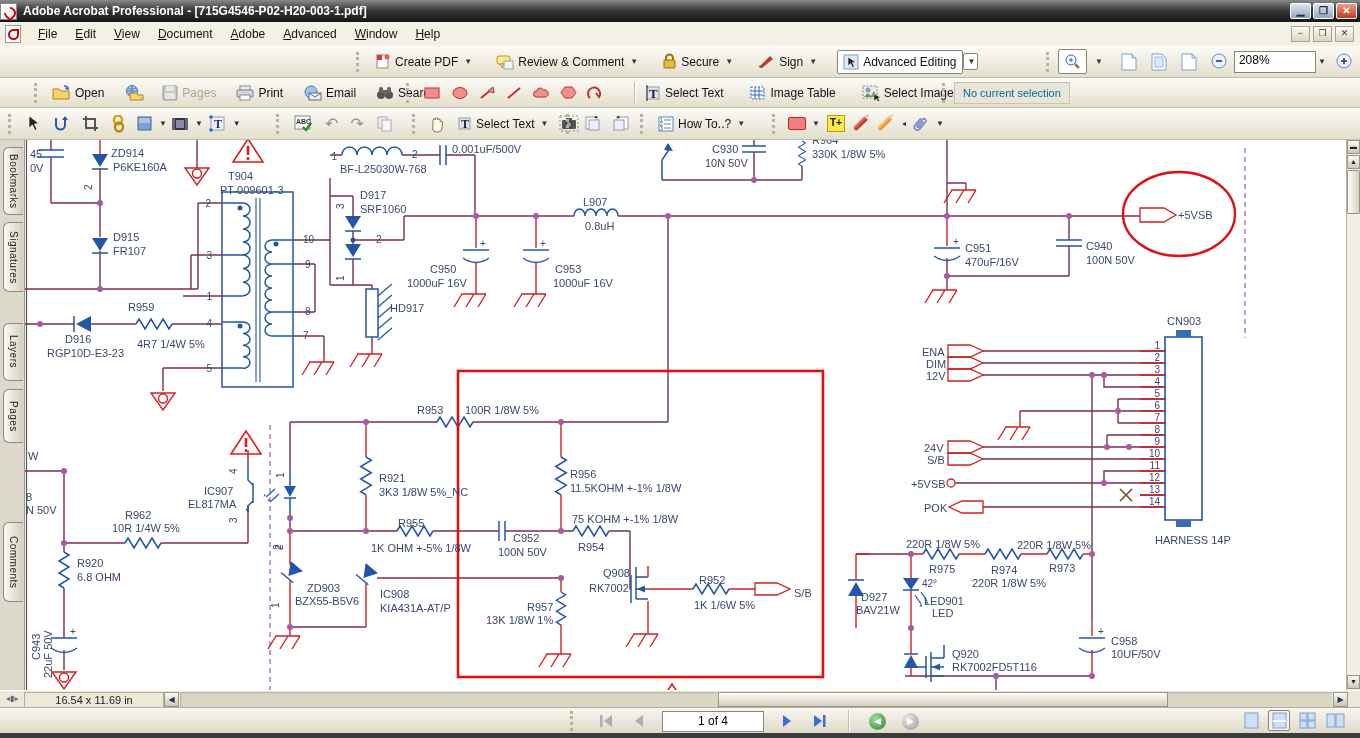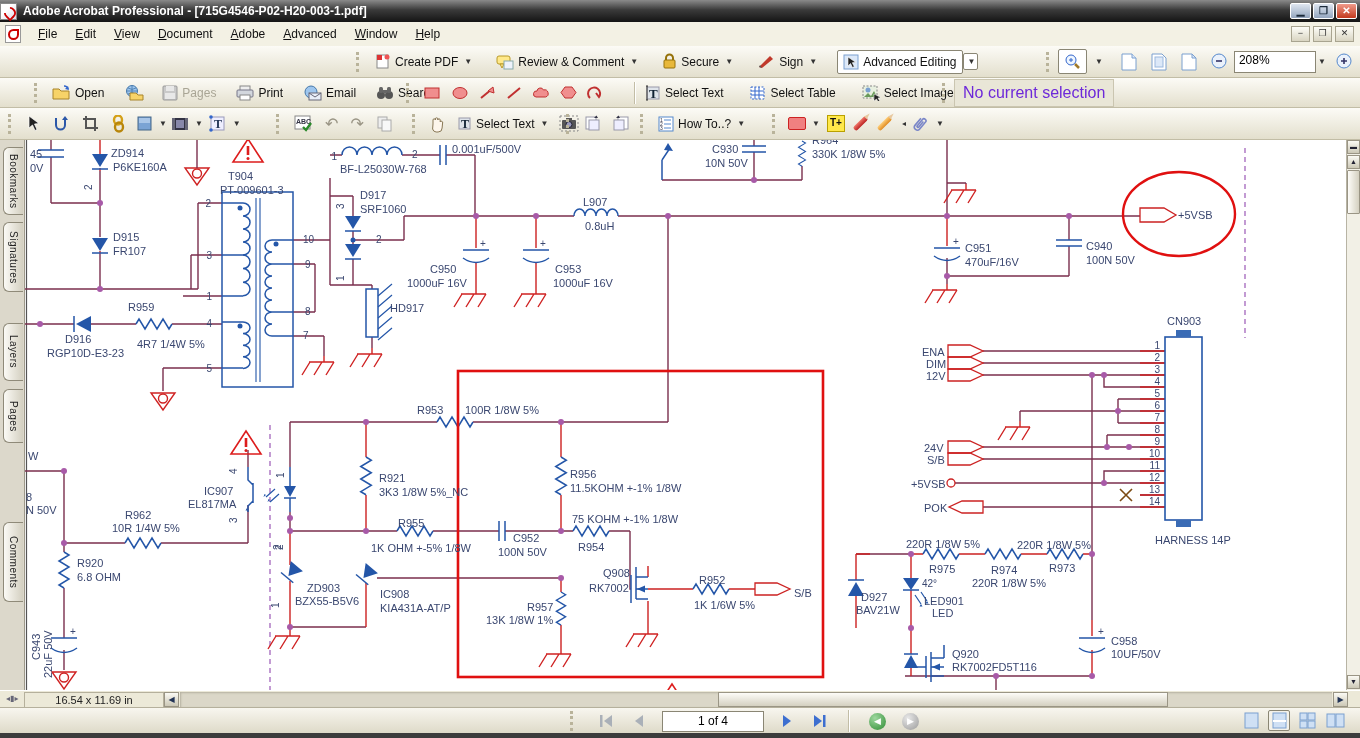--- a/index.html
+++ b/index.html
@@ -43,21 +43,21 @@
   .dd{font-size:8px;color:#333;margin-left:2px;}
   .ic{display:inline-block;flex:0 0 auto;}
   .pencil{width:17px;height:5px;border-radius:2px;transform:rotate(-45deg);position:relative;}
   .pencil.red{background:linear-gradient(#f0786a,#b22);}
   .pencil.orange{background:linear-gradient(#ffcf7a,#e08a20);}
   .pencil:before{content:"";position:absolute;right:-5px;top:0;border-left:6px solid #e8c9a0;
     border-top:2.5px solid transparent;border-bottom:2.5px solid transparent;}
   .tplus{width:16px;height:15px;background:#ffe84a;border:1px solid #b9a000;color:#111;
     font-size:10px;font-weight:bold;text-align:center;line-height:14px;}
   .redrect{width:16px;height:11px;background:#f08080;border:1.5px solid #c22;border-radius:2px;}
-  .nosel{font-size:16px;color:#6d28d9;padding:4px 8px;border:1px solid #cac5b0;background:#e9e6d7;}
+  .nosel{font-size:11px;color:#0369a1;padding:4px 8px;border:1px solid #cac5b0;background:#e9e6d7;}
   
   .main{position:absolute;top:140px;left:0;width:1360px;height:550px;background:#fff;}
   .sidebar{position:absolute;left:0;top:0;width:25px;height:100%;background:#dcd8cb;border-right:1px solid #9e998a;box-sizing:border-box;}
   .stab{position:absolute;left:3px;width:20px;box-sizing:border-box;background:linear-gradient(90deg,#fbfaf5,#d3cfc0);
     border:1px solid #8f8a79;border-right:none;border-radius:6px 0 0 6px;display:flex;align-items:center;justify-content:center;}
   .stab span{writing-mode:vertical-rl;font-size:10px;color:#222;letter-spacing:0.5px;}
   .doc{position:absolute;left:25px;top:0;width:1321px;height:550px;background:#fff;overflow:hidden;}
   .doc svg{display:block;}
   .vscroll{position:absolute;right:0;top:0;width:14px;height:550px;background:#f2f0e6;border-left:1px solid #b8b4a4;box-sizing:border-box;}
   .sbtn{position:absolute;left:0;width:13px;height:14px;background:linear-gradient(#fbfaf4,#ccc8b6);
@@ -293,21 +293,21 @@
             <text x="4" y="13" font-size="13" font-weight="bold" font-family="Liberation Serif,serif" fill="#123">T</text>
             <path d="M2,1 v14 M1,1 h2 M1,15 h2" stroke="#333"></path>
           </svg>
         <span>Select Text</span>
       </div>
       <div class="tbtn" style="margin-left:14px;">
         <svg class="ic" width="17" height="16">
             <rect x="2" y="2" width="13" height="12" fill="#fff" stroke="#36c" stroke-dasharray="2,1.5"></rect>
             <path d="M2,6 h13 M2,10 h13 M6,2 v12 M10,2 v12" stroke="#36c"></path>
           </svg>
-        <span>Select Table</span>
+        <span>Image Table</span>
       </div>
       <div class="tbtn" style="margin-left:14px;">
         <svg class="ic" width="18" height="16">
             <rect x="1" y="1" width="14" height="12" fill="#e8f0e0" stroke="#888" stroke-dasharray="2,1.5"></rect>
             <circle cx="6" cy="5" r="2.5" fill="#7aa0d0"></circle>
             <path d="M2,12 l4,-4 3,3 3,-5 3,6z" fill="#6a9a5a"></path>
             <path d="M12,9 l0,7 2.5,-2 2,3.5 1.5,-1 -2,-3.5 3,-0.5z" fill="#222" stroke="#fff" stroke-width="0.5"></path>
           </svg>
         <span>Select Image</span>
       </div>

